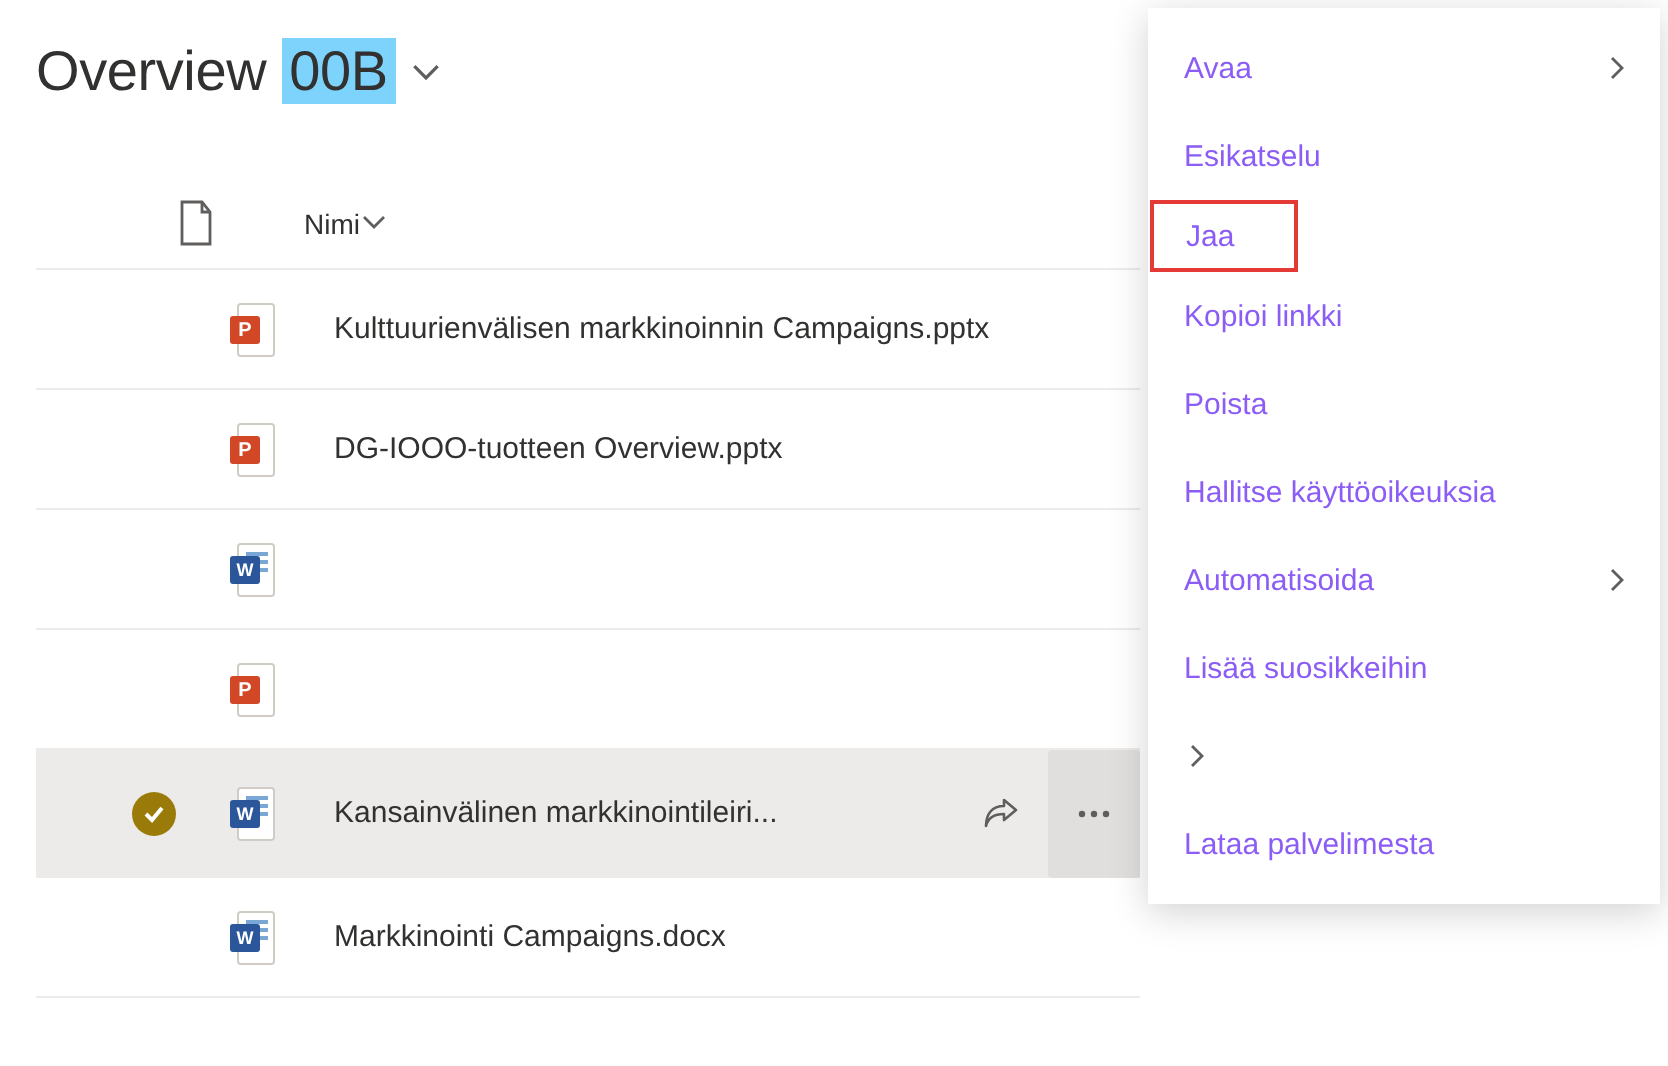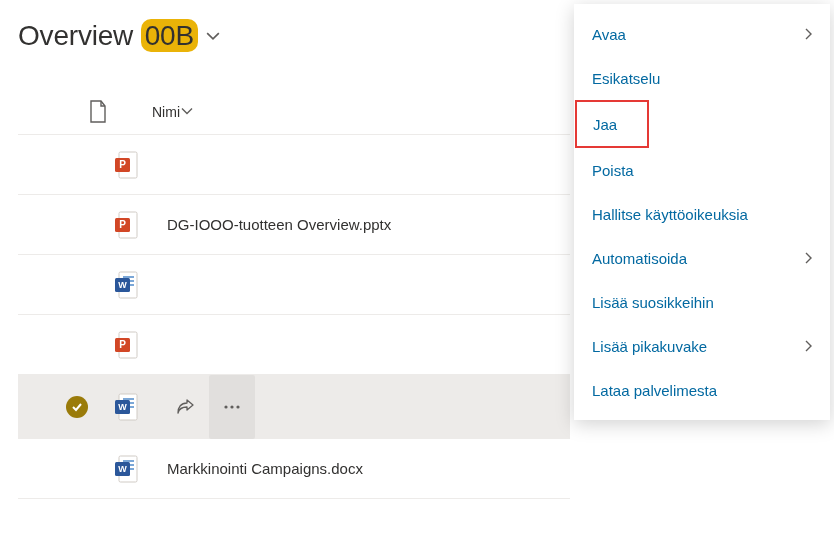--- a/index.html
+++ b/index.html
@@ -24,22 +24,22 @@
     align-items: center;
     gap: 8px;
     margin-bottom: 40px;
   }
   .title {
     font-size: 28px;
     font-weight: 400;
     letter-spacing: -0.2px;
   }
   .title-hl {
-    background: #eab308;
-    border-radius: 10px;
+    background: #7dd3fc;
+    border-radius: 0;
     padding: 1px 4px;
   }
   .chev {
     width: 14px; height: 14px;
     display: inline-flex; align-items: center; justify-content: center;
     color: #605e5c;
   }
   .hdr-row {
     display: flex;
     align-items: center;
@@ -109,30 +109,30 @@
     padding:8px 0;
     display:flex; flex-direction:column;
   }
   .mi {
     display:flex;
     align-items:center;
     justify-content:space-between;
     height:44px;
     padding:0 16px 0 18px;
     font-size:15px;
-    color:#0369a1;
+    color:#8b5cf6;
     cursor:pointer;
   }
   .mi.hl {
     outline:2px solid #e53935;
     outline-offset:-2px;
     width:74px;
     margin-left:1px;
     padding:0 10px 0 18px;
-    height:48px;
+    height:36px;
   }
   .mi .chev-r { color:#605e5c; }
   svg { display:block; }
 </style>
 </head>
 <body>
 
 <div class="page">
   <div class="title-row">
     <span class="title">
@@ -164,20 +164,21 @@
 
   <div class="rows" id="rows">
       <div class="row">
         <div class="file-icon">
           <svg viewBox="0 0 24 28" width="24" height="28">
             <rect x="4" y="1" width="18" height="26" rx="1.5" fill="#fff" stroke="#d0cbc5"></rect>
             <rect x="0" y="7" width="15" height="14" rx="1.5" fill="#d24726"></rect>
             <text x="7.5" y="17" font-size="10" font-weight="700" fill="#fff" text-anchor="middle" font-family="Segoe UI,Arial">P</text>
           </svg>
         </div>
+        <div class="filename">Kulttuurienvälisen markkinoinnin Campaigns.pptx</div>
       </div>
       <div class="row">
         <div class="file-icon">
           <svg viewBox="0 0 24 28" width="24" height="28">
             <rect x="4" y="1" width="18" height="26" rx="1.5" fill="#fff" stroke="#d0cbc5"></rect>
             <rect x="0" y="7" width="15" height="14" rx="1.5" fill="#d24726"></rect>
             <text x="7.5" y="17" font-size="10" font-weight="700" fill="#fff" text-anchor="middle" font-family="Segoe UI,Arial">P</text>
           </svg>
         </div>
         <div class="filename">DG-IOOO-tuotteen Overview.pptx</div>
@@ -212,20 +213,21 @@
         <div class="file-icon">
           <svg viewBox="0 0 24 28" width="24" height="28">
             <rect x="4" y="1" width="18" height="26" rx="1.5" fill="#fff" stroke="#d0cbc5"></rect>
             <rect x="8" y="5" width="11" height="2" fill="#7ba7d7"></rect>
             <rect x="8" y="9" width="11" height="2" fill="#7ba7d7"></rect>
             <rect x="8" y="13" width="11" height="2" fill="#7ba7d7"></rect>
             <rect x="0" y="7" width="15" height="14" rx="1.5" fill="#2b579a"></rect>
             <text x="7.5" y="17" font-size="9" font-weight="700" fill="#fff" text-anchor="middle" font-family="Segoe UI,Arial">W</text>
           </svg>
         </div>
+        <div class="filename">Kansainvälinen markkinointileiri...</div>
         <div class="row-actions">
           <div class="act-btn">
             <svg viewBox="0 0 20 20" width="20" height="20">
               <path d="M12 3 L18 8 L12 13 V10 C7 10 4 12 3 16 C3 10 6 6 12 6 Z" fill="none" stroke="#605e5c" stroke-width="1.3" stroke-linejoin="round"></path>
             </svg>
           </div>
           <div class="act-btn more-btn">
             <svg viewBox="0 0 20 20" width="20" height="20">
               <circle cx="4" cy="10" r="1.6" fill="#605e5c"></circle>
               <circle cx="10" cy="10" r="1.6" fill="#605e5c"></circle>
@@ -259,38 +261,40 @@
         </svg>
       </span>
     </div>
     <div class="mi">
       <span>Esikatselu</span>
     </div>
     <div class="mi hl">
       <span>Jaa</span>
     </div>
     <div class="mi">
+      <span>Kopioi linkki</span>
+    </div>
+    <div class="mi">
       <span>Poista</span>
     </div>
     <div class="mi">
       <span>Hallitse käyttöoikeuksia</span>
     </div>
     <div class="mi">
       <span>Automatisoida</span>
       <span class="chev-r">
         <svg viewBox="0 0 12 12" width="12" height="12">
           <path d="M4 1 L9 6 L4 11" fill="none" stroke="#605e5c" stroke-width="1.4"></path>
         </svg>
       </span>
     </div>
     <div class="mi">
       <span>Lisää suosikkeihin</span>
     </div>
     <div class="mi">
-      <span>Lisää pikakuvake</span>
       <span class="chev-r">
         <svg viewBox="0 0 12 12" width="12" height="12">
           <path d="M4 1 L9 6 L4 11" fill="none" stroke="#605e5c" stroke-width="1.4"></path>
         </svg>
       </span>
     </div>
     <div class="mi">
       <span>Lataa palvelimesta</span>
     </div>
   </div>

